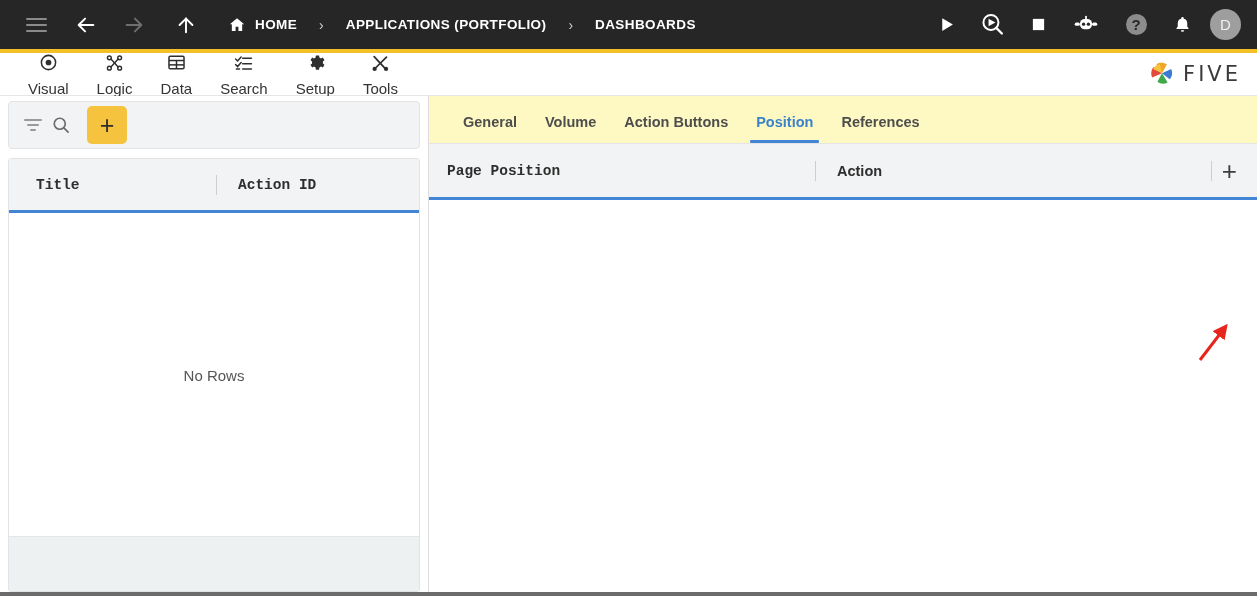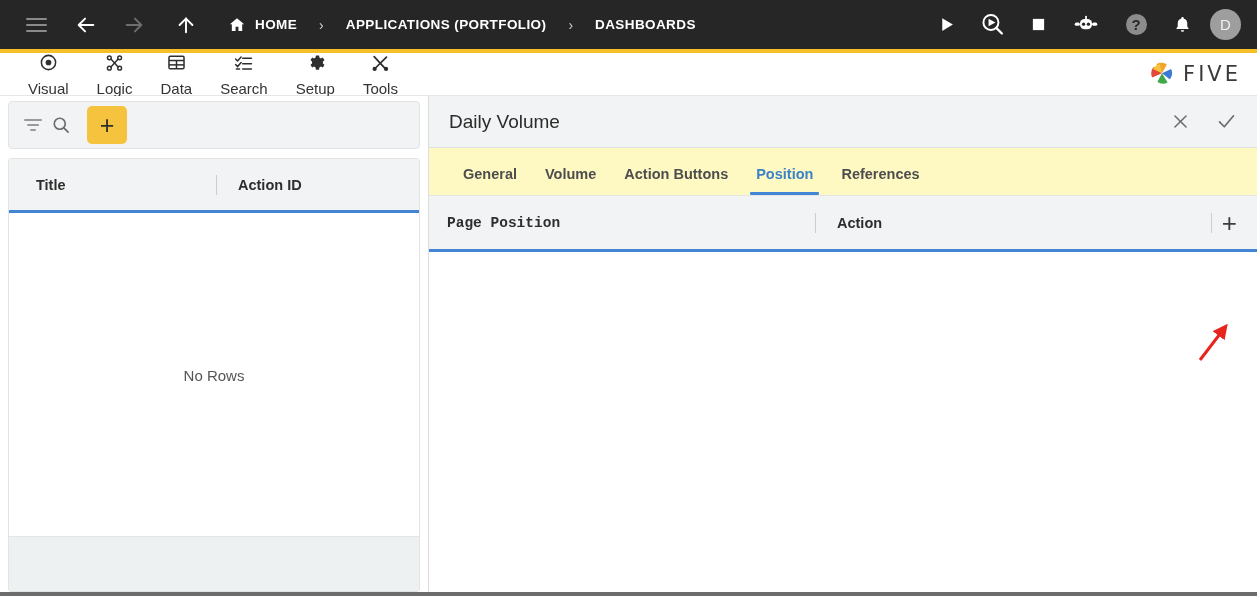--- a/index.html
+++ b/index.html
@@ -135,21 +135,21 @@
     overflow: hidden;
   }
   .grid-head {
     height: 54px; background: #f2f3f4;
     display: flex; align-items: center;
     border-bottom: 3px solid #4285D4;
     position: relative;
   }
   .grid-head .col {
     font-size: 14.5px; font-weight: bold; color: #2e2e2e;
-    display: flex; align-items: center; height: 100%;
+    display: flex; align-items: center; height: 100%; font-family: Liberation Mono, monospace;
   }
   .col-divider { width: 1px; height: 20px; background: #cdcdcd; }
 
   .grid-body {
     position: relative;
     height: 323px; background: #ffffff;
   }
   .no-rows {
     position: absolute; top: 50%; left: 50%;
     transform: translate(-50%,-50%);
@@ -439,36 +439,20 @@
       </div>
       <div class="grid-body">
         <span class="no-rows">No Rows</span>
       </div>
       <div class="grid-footer"></div>
     </div>
   </div>
 
   <div class="right-panel">
 
-    <div class="rp-header">
-      <span class="rp-title">Daily Volume</span>
-      <span class="rp-actions">
-        <span class="rp-icon">
-          <svg width="19" height="19" viewBox="0 0 24 24" stroke="#6b6b6b" stroke-width="1.9" stroke-linecap="round">
-            <line x1="5" y1="5" x2="19" y2="19"></line>
-              <line x1="19" y1="5" x2="5" y2="19"></line>
-          </svg>
-        </span>
-        <span class="rp-icon">
-          <svg width="21" height="21" viewBox="0 0 24 24" fill="none" stroke="#6b6b6b" stroke-width="1.9" stroke-linecap="round" stroke-linejoin="round">
-            <polyline points="4,12.5 9.5,18 20,5.5"></polyline>
-          </svg>
-        </span>
-      </span>
-    </div>
 
     <div class="tabs">
       <span class="tab">General</span>
       <span class="tab">Volume</span>
       <span class="tab">Action Buttons</span>
       <span class="tab active">Position</span>
       <span class="tab">References</span>
     </div>
 
     <div class="sub-head">

